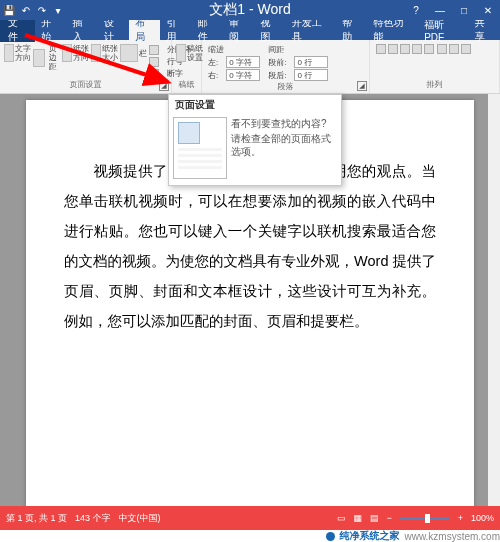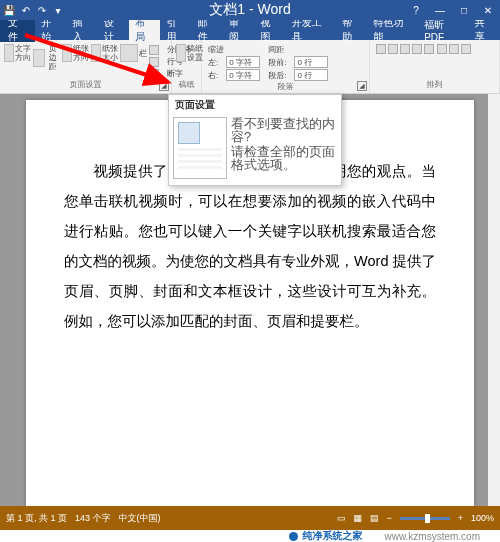--- a/index.html
+++ b/index.html
@@ -25,33 +25,33 @@
 .rbtn-lg span{font-size:8px;line-height:9px;text-align:center}
 .rcol{display:flex;flex-direction:column;gap:1px}
 .rline{display:flex;align-items:center;gap:8px;font-size:8px;white-space:nowrap}
 .spin{width:34px;height:12px;background:#fff;border:1px solid #ababab;font-size:8px;display:flex;align-items:center;padding:0 2px}
 .launcher{position:absolute;right:2px;bottom:2px;width:10px;height:10px;border:1px solid #888;font-size:7px;display:flex;align-items:center;justify-content:center;color:#555}
 .docarea{position:absolute;top:94px;left:0;right:0;bottom:30px;background:#999;overflow:hidden;display:flex;justify-content:center}
 .page{width:448px;background:#fff;margin-top:6px;box-shadow:0 0 4px rgba(0,0,0,.3);padding:56px 38px;position:relative}
 .page-text{font-size:14.5px;line-height:30px;color:#000;font-family:"SimSun","宋体",serif;text-align:justify}
 .page-text .indent{display:inline-block;width:2em}
 .vscroll{position:absolute;right:0;top:0;bottom:0;width:12px;background:#f0f0f0}
-.statusbar{position:absolute;bottom:12px;left:0;right:0;height:18px;background:#a16207;color:#fff;display:flex;align-items:center;font-size:9px;padding:12px 6px;gap:8px}
+.statusbar{position:absolute;bottom:12px;left:0;right:0;height:18px;background:#ef4444;color:#fff;display:flex;align-items:center;font-size:9px;padding:12px 6px;gap:8px}
 .statusbar .spacer{flex:1}
 .zoom-slider{width:50px;height:3px;background:#5a7fb8;position:relative}
 .zoom-slider::after{content:"";position:absolute;left:50%;top:-3px;width:5px;height:9px;background:#fff}
-.watermark{position:absolute;bottom:0;left:0;right:0;height:12px;background:rgba(255,255,255,.5);display:flex;align-items:center;justify-content:flex-end;padding-right:20px;font-size:10px;color:#1966b3;font-weight:bold}
+.watermark{position:absolute;bottom:0;left:0;right:0;height:12px;background:rgba(255,255,255,.5);display:flex;align-items:center;justify-content:flex-end;padding-right:0;font-size:10px;color:#1966b3;font-weight:bold}
 .watermark .wm-dot{width:9px;height:9px;border-radius:50%;background:#1966b3;margin-right:4px}
 .tooltip{position:absolute;top:94px;left:168px;width:174px;background:#fff;border:1px solid #c8c8c8;box-shadow:2px 2px 6px rgba(0,0,0,.25);font-size:9px;color:#444;z-index:10}
 .tt-title{padding:3px 6px;font-weight:bold;font-size:10px;color:#333}
 .tt-body{display:flex;padding:2px 4px 6px;gap:4px}
 .tt-thumb{width:54px;height:62px;background:#fff;border:1px solid #bbb;position:relative}
 .tt-thumb::before{content:"";position:absolute;top:4px;left:4px;right:26px;bottom:34px;background:#dbe7f4;border:1px solid #9bb8d3}
 .tt-thumb::after{content:"";position:absolute;left:4px;right:4px;top:30px;height:24px;background:repeating-linear-gradient(#f4f4f4,#f4f4f4 3px,#fff 3px,#fff 6px)}
-.tt-text{flex:1;font-size:13px;line-height:13px;color:#555}
+.tt-text{flex:1;font-size:10px;line-height:13px;color:#555}
 .arrow{position:absolute;top:30px;left:20px;width:160px;height:60px;z-index:20;pointer-events:none}
 .arrow svg{width:100%;height:100%}
 .sm-ico{width:10px;height:10px;background:#ddd;border:1px solid #aaa;display:inline-block}
 .row-icons{display:flex;gap:2px}
 </style>
 </head>
 <body>
 
 <div class="titlebar">
   <div class="tb-left">
@@ -222,14 +222,14 @@
   <span>▤</span>
   <span>−</span>
   <div class="zoom-slider"></div>
   <span>+</span>
   <span>100%</span>
 </div>
 
 <div class="watermark">
   <span class="wm-dot"></span>
   <span>纯净系统之家</span>
-  <span style="margin-left:22px;color:#888;font-weight:normal">www.kzmsystem.com</span>
+  <span style="margin-left:5px;color:#888;font-weight:normal">www.kzmsystem.com</span>
 </div>
 
 </body></html>

